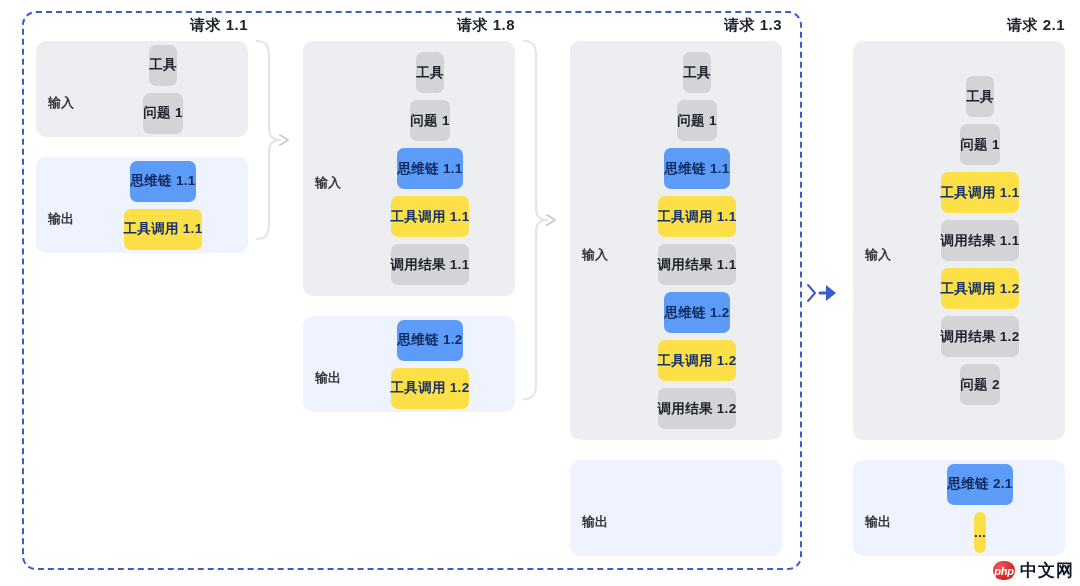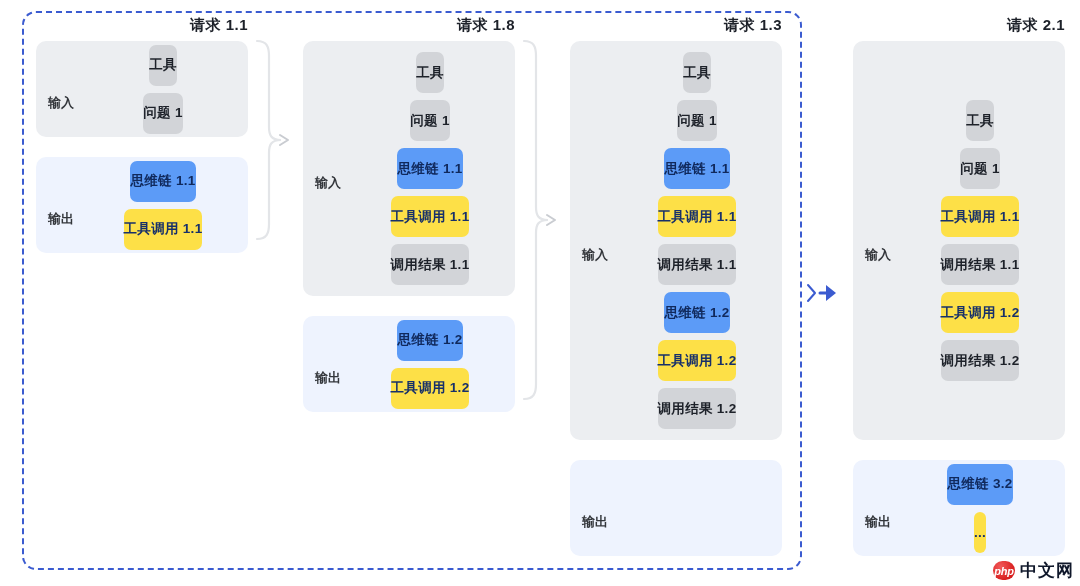--- a/index.html
+++ b/index.html
@@ -237,27 +237,28 @@
 
     <div class="panel input" style="top:25px; height:399px;">
       <div class="panel-label">输入</div>
       <div class="chips">
         <div class="chip grey">工具</div>
         <div class="chip grey">问题 1</div>
         <div class="chip lightblue">工具调用 1.1</div>
         <div class="chip grey">调用结果 1.1</div>
         <div class="chip lightblue">工具调用 1.2</div>
         <div class="chip grey">调用结果 1.2</div>
+        <div class="chip grey">问题 2</div>
       </div>
     </div>
 
     <div class="panel output" style="top:444px; height:96px;">
       <div class="panel-label">输出</div>
       <div class="chips">
-        <div class="chip blue">思维链 3.2</div>
+        <div class="chip blue">思维链 2.1</div>
         <div class="chip lightblue">...</div>
       </div>
     </div>
   </div>
 
   <div class="watermark">
     <span class="wm-logo">php</span>
     <span class="wm-text">中文网</span>
   </div>
 

